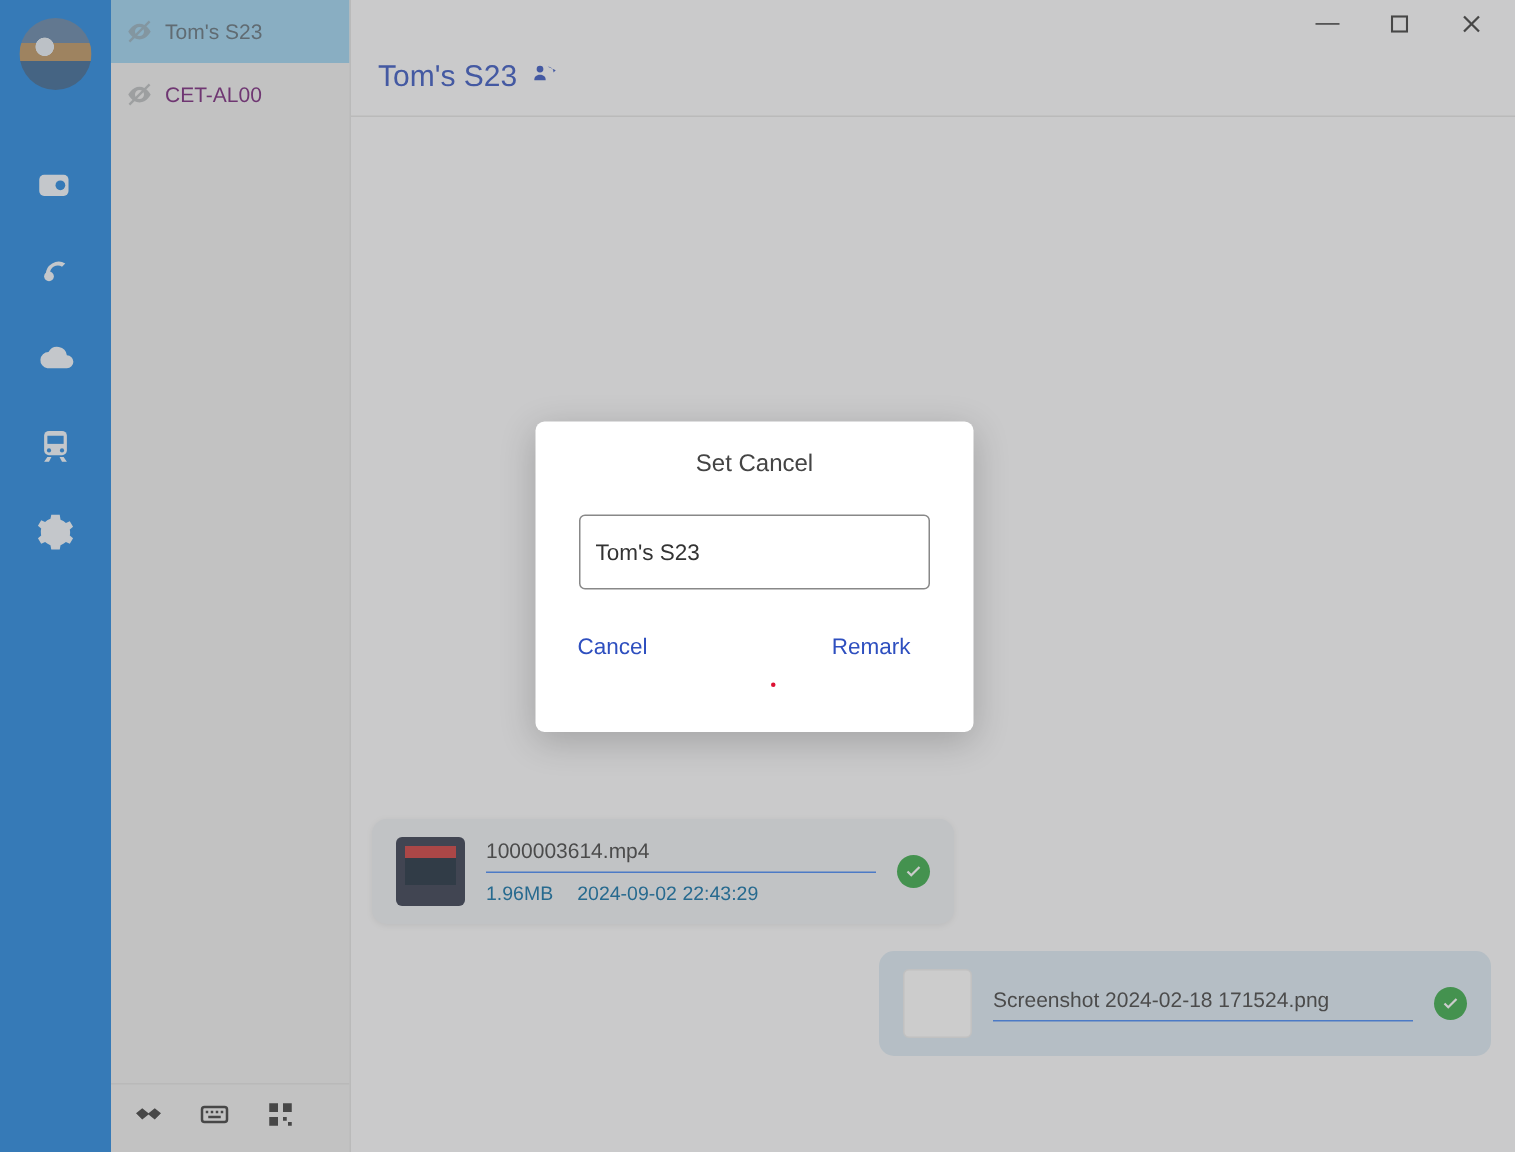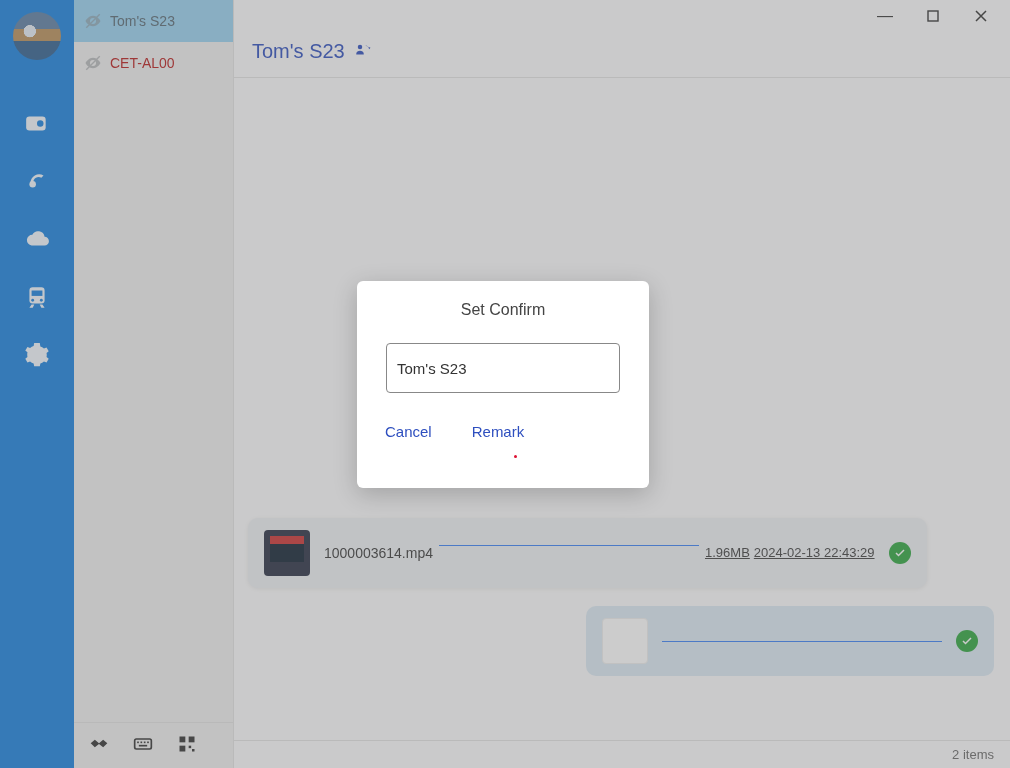--- a/index.html
+++ b/index.html
@@ -23,21 +23,21 @@
   .side-icon svg { width: 26px; height: 26px; fill: #fff; }
 
   
   .device-col {
     width: 160px; height: 100%; background: #f0f0f0; border-right: 1px solid #e3e3e3;
     display:flex; flex-direction:column;
   }
   .device-list { flex:1; overflow:hidden; }
   .device-item {
     display:flex; align-items:center; gap:8px;
-    padding: 12px 10px; font-size: 14px; color:#b91c1c; cursor:pointer;
+    padding: 12px 10px; font-size: 14px; color:#701a75; cursor:pointer;
   }
   .device-item.active { background:#98d1f0; color:#5a6b75; }
   .device-item .eye { width:18px; height:18px; opacity:.55; }
   .device-item .eye svg{ width:18px; height:18px; fill:#8a8f93;}
   .device-bottom {
     height: 46px; border-top:1px solid #e2e2e2; display:flex; align-items:center; gap:22px; padding-left:14px;
   }
   .device-bottom svg { width:22px; height:20px; fill:#333; }
   .device-bottom .btn { cursor:pointer; }
 
@@ -48,24 +48,24 @@
   .header { padding: 8px 18px 14px; display:flex; align-items:center; gap:8px; }
   .header-title { color:#2e4fbf; font-size:20px; font-weight:500; }
   .header svg { width:20px; height:18px; fill:#2e4fbf; }
   .divider { height:1px; background:#e4e4e4; }
 
   .chat { flex:1; position:relative; }
 
   .msg { position:absolute; display:flex; align-items:center; gap:14px; padding:12px 16px; border-radius:10px; }
   .msg .thumb { width:46px; height:46px; border-radius:4px; background:#2a3144; position:relative; overflow:hidden;}
   .msg .thumb.white { background:#fff; border:1px solid #eee;}
-  .msg .info { display:flex; flex-direction:row; gap:6px; }
+  .msg .info { display:flex; flex-direction:column; gap:6px; }
   .msg .fname { font-size:14px; color:#3a3a3a; }
   .msg .underline { height:1px; background:#3b82f6; }
-  .msg .meta { font-size:13px; color:#404040; display:flex; gap:4px;text-decoration:underline;}
+  .msg .meta { font-size:13px; color:#0369a1; display:flex; gap:16px;}
   .msg .check { width:22px; height:22px; border-radius:50%; background:#2fa640; display:flex; align-items:center; justify-content:center;}
   .msg .check svg { width:12px; height:12px; fill:#fff;}
   .msg.left  { left:14px;  bottom:152px; background:#eef1f5; box-shadow:0 1px 4px rgba(0,0,0,.08);}
   .msg.right { right:16px; bottom:64px;  background:#dceaf4; }
   .msg.left .underline{ width:260px;}
   .msg.right .underline{ width:280px;}
 
   .footer { height:28px; border-top:1px solid #e4e4e4; display:flex; justify-content:flex-end; align-items:center; padding-right:16px; font-size:13px; color:#6a6a6a;}
 
   
@@ -73,21 +73,21 @@
   .dialog {
     position:absolute; left:357px; top:281px; width:292px; height:207px;
     background:#fff; border-radius:6px; box-shadow:0 6px 24px rgba(0,0,0,.2);
     display:flex; flex-direction:column; align-items:center; padding:20px 28px 14px;
   }
   .dialog-title { font-size:16px; color:#444; margin-bottom:24px;}
   .dialog input {
     width:234px; height:50px; border:1px solid #888; border-radius:4px;
     padding:0 10px; font-size:15px; color:#333; outline:none;
   }
-  .dialog-actions { margin-top:30px; width:100%; display:flex; justify-content:flex-start; gap:40px; padding-right:14px;}
+  .dialog-actions { margin-top:30px; width:100%; display:flex; justify-content:space-between; gap:40px; padding-right:14px;}
   .dialog-actions span { color:#2e4fbf; font-size:15px; cursor:pointer; }
   .reddot{ position:absolute; left:157px; top:174px; width:3px; height:3px; background:#d13; border-radius:50%; }
 </style>
 </head>
 <body>
 
 <div class="sidebar">
   <div class="avatar"></div>
 
   <div class="side-icon">
@@ -204,50 +204,48 @@
   <div class="chat">
     <div class="msg left">
       <div class="thumb">
         <div style="position:absolute;inset:6px 6px 14px;background:linear-gradient(180deg,#c33 0 30%,#123 30%);"></div>
       </div>
       <div class="info">
         <span class="fname">1000003614.mp4</span>
         <div class="underline"></div>
         <div class="meta">
           <span>1.96MB</span>
-          <span>2024-02-13 22:43:29</span>
+          <span>2024-09-02 22:43:29</span>
         </div>
       </div>
       <div class="check">
         <svg viewBox="0 0 24 24">
             <path d="M4 12l5 5L20 6" fill="none" stroke="#fff" stroke-width="3"></path>
           </svg>
       </div>
     </div>
 
     <div class="msg right">
       <div class="thumb white"></div>
       <div class="info">
+        <span class="fname">Screenshot 2024-02-18 171524.png</span>
         <div class="underline"></div>
       </div>
       <div class="check">
         <svg viewBox="0 0 24 24">
             <path d="M4 12l5 5L20 6" fill="none" stroke="#fff" stroke-width="3"></path>
           </svg>
       </div>
     </div>
   </div>
 
-  <div class="footer">
-    <span>2 items</span>
-  </div>
 </div>
 
 <div class="scrim"></div>
 <div class="dialog">
-  <div class="dialog-title">Set Confirm</div>
+  <div class="dialog-title">Set Cancel</div>
   <input type="text" value="Tom's S23" style="">
   <div class="dialog-actions">
     <span>Cancel</span>
     <span>Remark</span>
   </div>
   <div class="reddot"></div>
 </div>
 
 </body></html>

